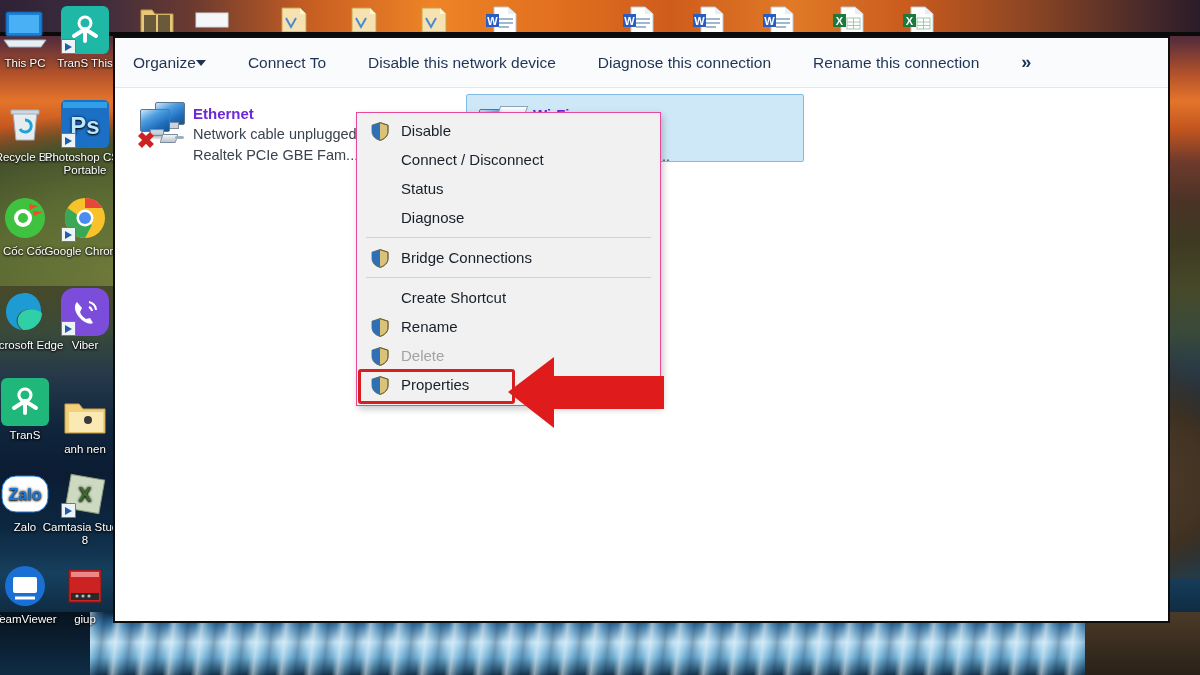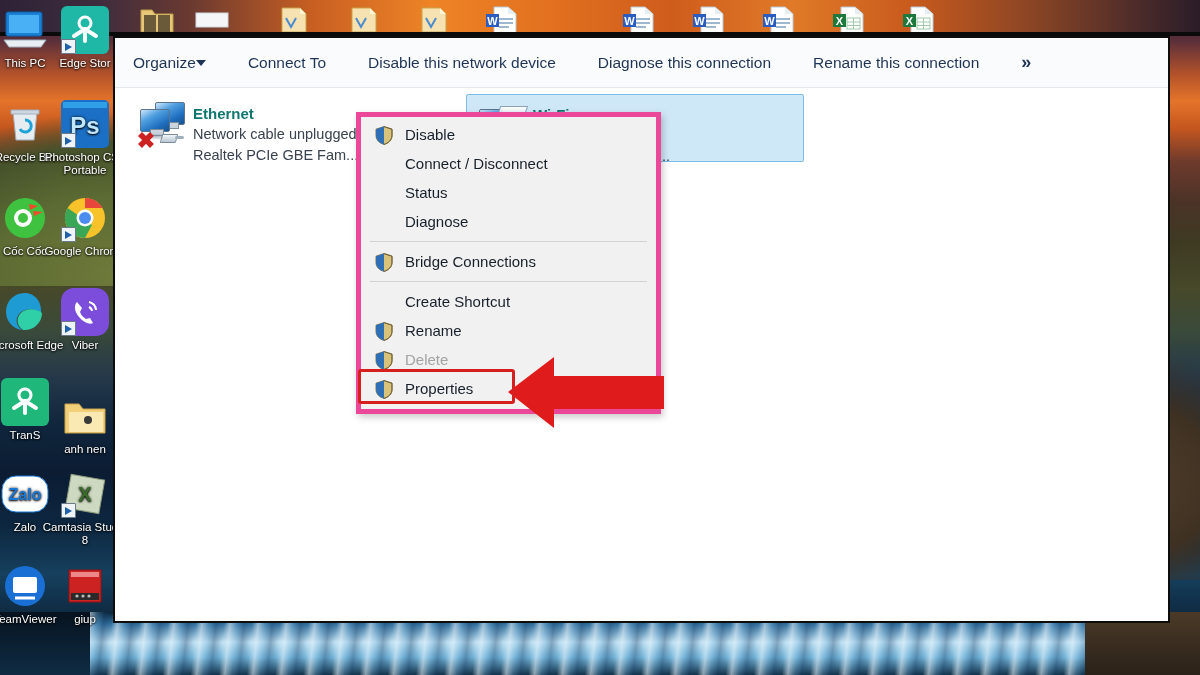--- a/index.html
+++ b/index.html
@@ -166,21 +166,21 @@
   #content { position: relative; height: 533px; background: #fff; }
 
   .conn-tile {
     position: absolute;
     display: flex;
     align-items: flex-start;
     padding: 6px 8px;
   }
   .conn-icon { position: relative; width: 58px; height: 54px; flex: 0 0 58px; }
   .conn-text { padding-top: 4px; }
-  .conn-name { font-size: 15px; color: #0f766e; font-weight: bold; line-height: 20px; }
+  .conn-name { font-size: 15px; color: #6d28d9; font-weight: bold; line-height: 20px; }
   .conn-status { font-size: 14.5px; color: #39424d; line-height: 21px; white-space: nowrap; }
   .conn-dev { font-size: 14.5px; color: #39424d; line-height: 21px; white-space: nowrap; }
 
   #tile-wifi {
     left: 351px; top: 6px; width: 338px; height: 68px;
     background: #cfe8f8;
     border: 1px solid #7fbde4;
     border-radius: 2px;
   }
   #tile-eth { left: 12px; top: 6px; width: 340px; height: 68px; }
@@ -238,21 +238,21 @@
     border: 1px solid #8ca3b7;
     transform: skewX(-20deg);
   }
 
   
   #ctxmenu {
     position: absolute;
     left: 356px; top: 112px;
     width: 305px;
     background: #f1f1f1;
-    border: 5px solid #ec4899;
+    border: 1px solid #ec4899;
     box-shadow: 2px 3px 7px rgba(0,0,0,0.22);
     padding: 3px 0 6px 0;
     z-index: 40;
   }
   .mi {
     position: relative;
     height: 29px;
     display: flex; align-items: center;
     padding-left: 10px;
     font-size: 15px;
@@ -395,21 +395,21 @@
             <path d="M3 34 h42 l-5 7 H8 Z" fill="#e9eef3" stroke="#9fb0bd"></path>
           </svg></div>
         <span class="label">This PC</span>
       </div>
       <div class="dicon" style="left: 42px; top: 6px;">
         <div class="glyph"><svg viewBox="0 0 48 48">
             <rect width="48" height="48" rx="6" fill="#1fb7a6"></rect>
             <path d="M24 11 a6 6 0 0 1 6 6 a6 6 0 0 1-6 6 a6 6 0 0 1-6-6 a6 6 0 0 1 6-6 Z" fill="none" stroke="#fff" stroke-width="3"></path>
             <path d="M24 23 v12 M24 23 L13 30 M24 23 L35 30" stroke="#fff" stroke-width="4" stroke-linecap="round"></path>
           </svg><span class="shortcut-arrow"></span></div>
-        <span class="label">Edge Stor</span>
+        <span class="label">TranS This</span>
       </div>
       <div class="dicon" style="left: -18px; top: 100px;">
         <div class="glyph"><svg viewBox="0 0 48 48">
             <path d="M12 12 h24 l-3 28 H15 Z" fill="#e7ecf0" stroke="#9fb0bd"></path>
             <path d="M10 10 h28 v4 H10 Z" fill="#cfd8e0" stroke="#9fb0bd"></path>
             <path d="M24 20 a6 6 0 1 1-5 9" fill="none" stroke="#1fa3d8" stroke-width="3"></path>
           </svg></div>
         <span class="label">Recycle Bin</span>
       </div>
       <div class="dicon" style="left: 42px; top: 100px;">

